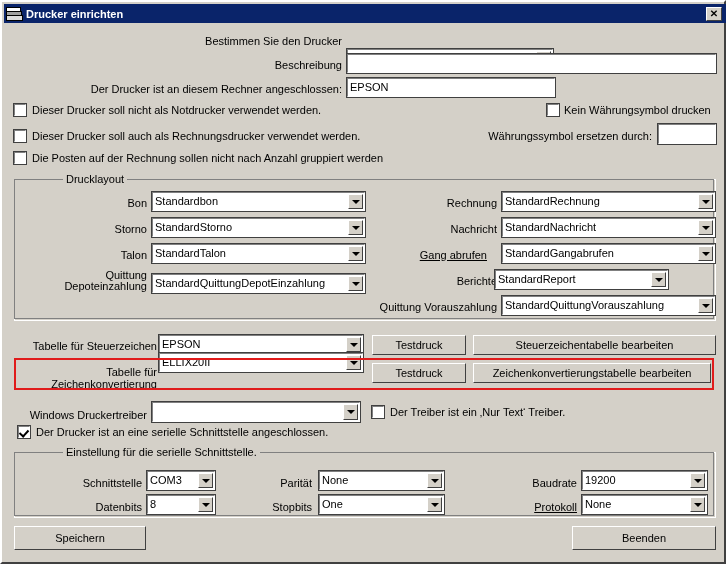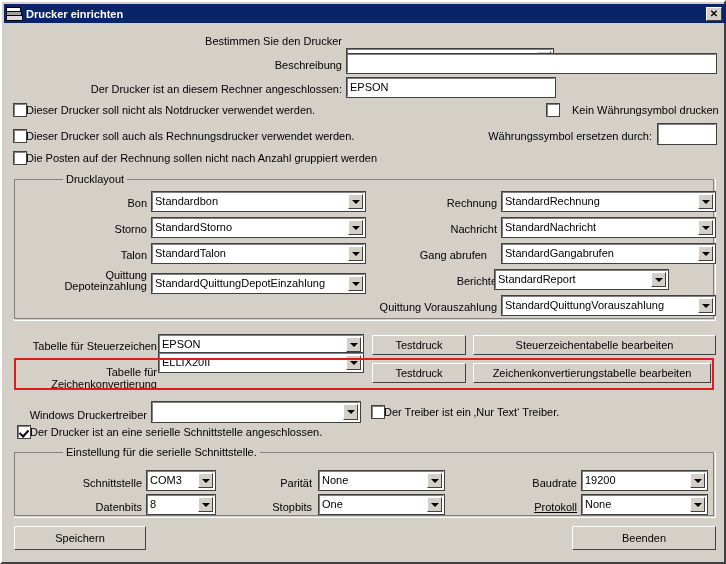--- a/index.html
+++ b/index.html
@@ -111,23 +111,23 @@
     outline:1px solid #404040;
     box-sizing:border-box;flex:0 0 auto;margin-top:0px;
     position:relative;
   }
   .cb .box.checked::after{
     content:"";position:absolute;left:2px;top:1px;
     width:4px;height:7px;border:solid #000;
     border-width:0 2px 2px 0;transform:rotate(42deg);
   }
   .cb .txt{
-    font-size:11px;line-height:13px;color:#000;white-space:nowrap;
-  }
-  .cb.right .txt{margin-left:13px;}
+    margin-left:6px;font-size:11px;line-height:13px;color:#000;white-space:nowrap;
+  }
+  .cb.right .txt{margin-left:5px;}
   
   .group{
     position:absolute;
     border:1px solid #ffffff;
     box-sizing:border-box;
   }
   .group .inner{
     position:absolute;left:-1px;top:-1px;right:1px;bottom:1px;
     border:1px solid #808080;
     box-sizing:border-box;
@@ -242,21 +242,21 @@
   </div>
 
   <div class="lbl" style="left:400px;top:221px;width:95px;">Nachricht</div>
   <div class="combo" style="left:500px;top:216px;width:213px;height:19px;">
     <span class="val">StandardNachricht</span>
     <span class="arrow">
         <i></i>
       </span>
   </div>
 
-  <div class="lbl" style="left:380px;top:247px;width:105px;">Gang abrufen</div>
+  <div class="lbl" style="left:380px;top:247px;width:105px;text-decoration:underline;">Gang abrufen</div>
   <div class="combo" style="left:500px;top:242px;width:213px;height:19px;">
     <span class="val">StandardGangabrufen</span>
     <span class="arrow">
         <i></i>
       </span>
   </div>
 
   <div class="lbl" style="left:400px;top:273px;width:95px;">Berichte</div>
   <div class="combo" style="left:493px;top:268px;width:173px;height:19px;">
     <span class="val">StandardReport</span>

